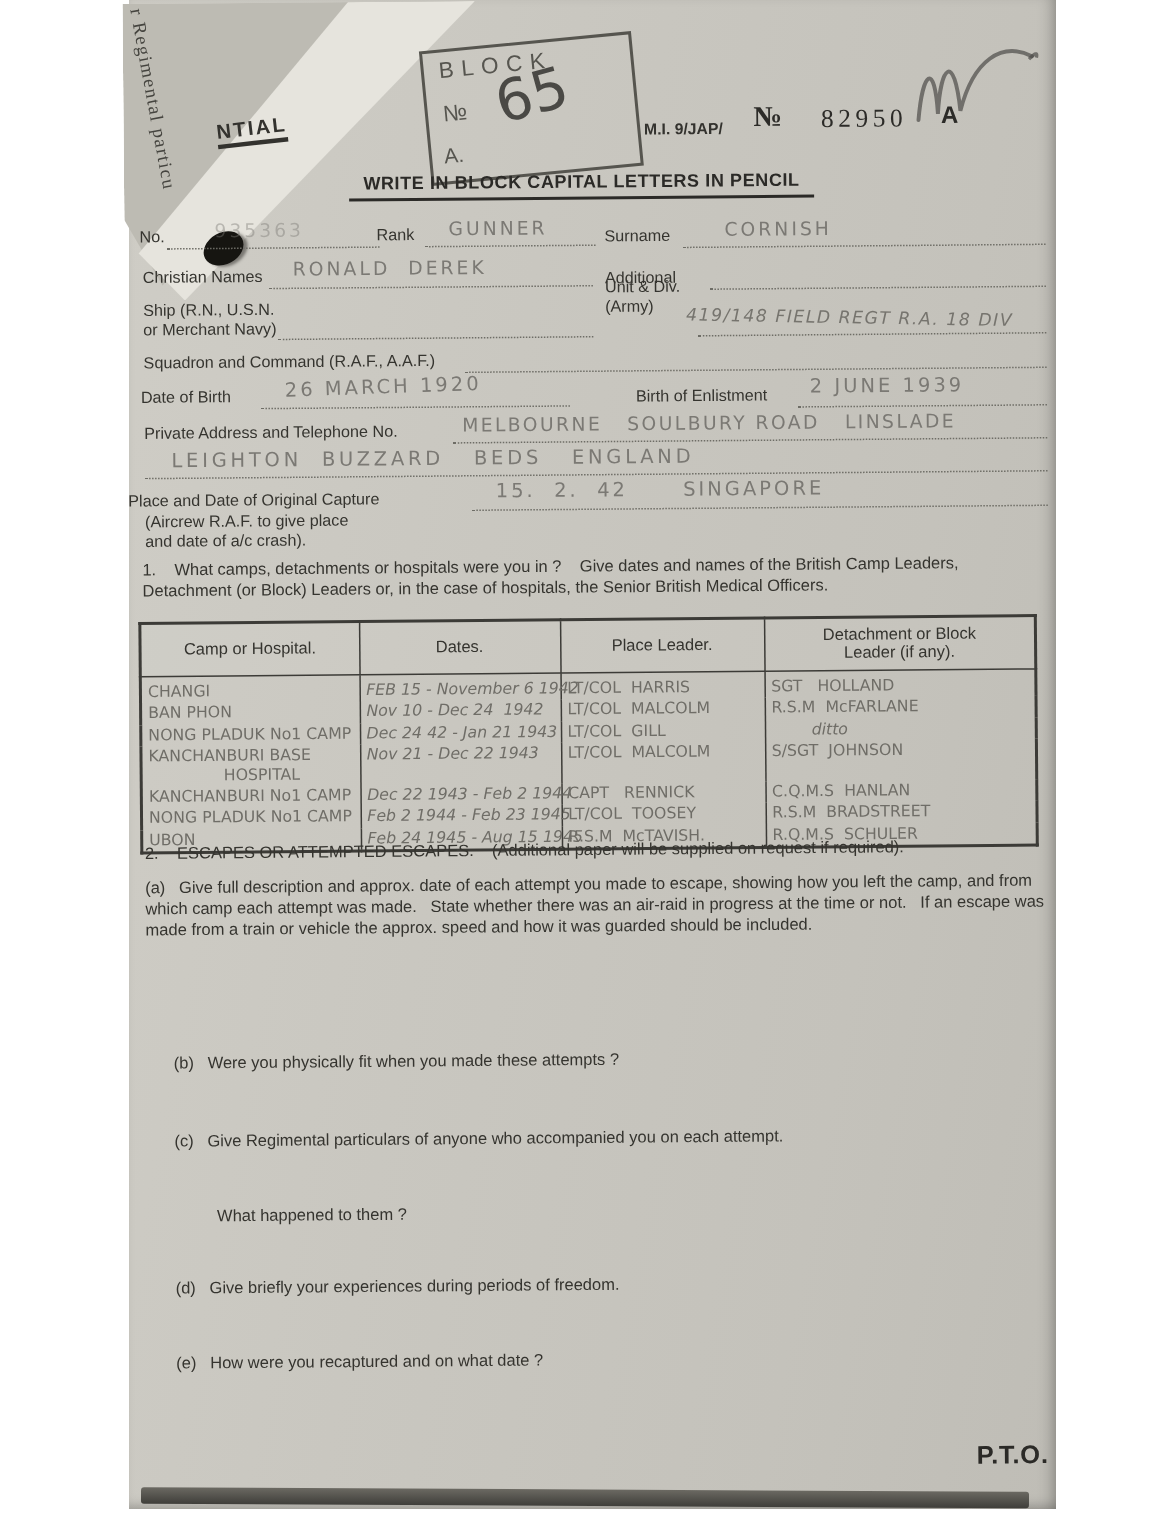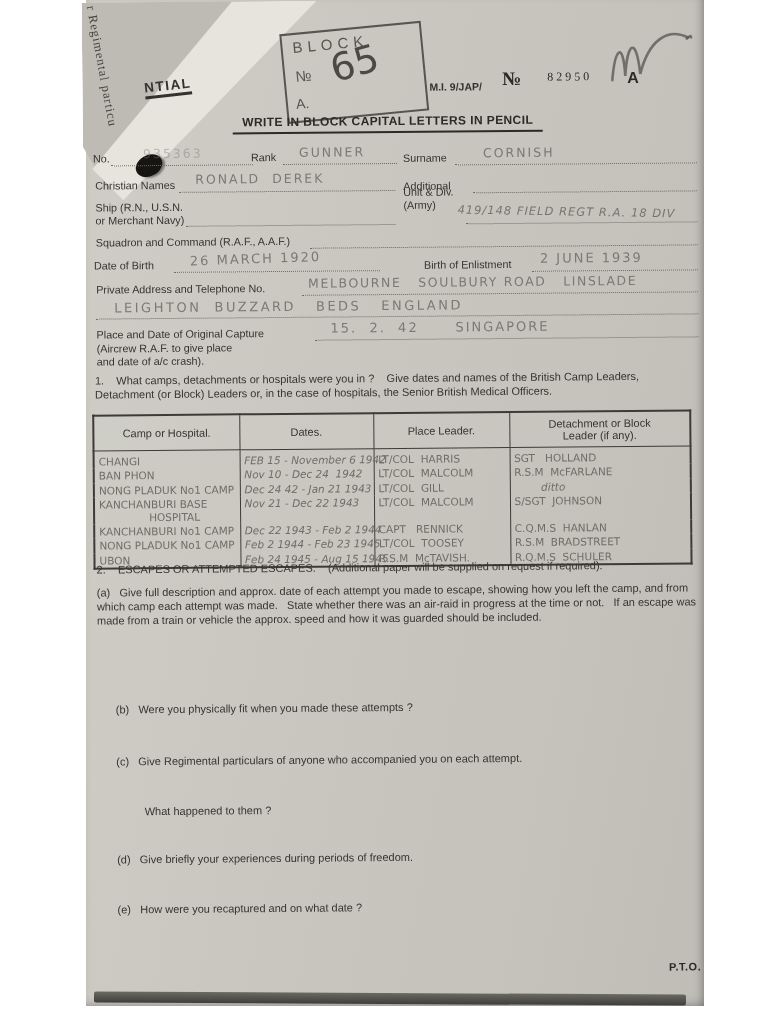--- a/index.html
+++ b/index.html
@@ -30,34 +30,34 @@
       transform:rotate(-5deg);color:#56554f;}
   .stamp .s1{position:absolute;left:10px;top:4px;font-size:15px;letter-spacing:5px;}
   .stamp .s2{position:absolute;left:10px;top:33px;font-size:15px;}
   .stamp .s3{position:absolute;left:8px;top:61px;font-size:14px;}
   .stamp .snum{position:absolute;left:46px;top:12px;font-size:38px;color:#4a4945;
       font-family:"DejaVu Sans",sans-serif;transform:rotate(-10deg);}
   .mi9{position:absolute;left:347px;top:81px;font-size:10.5px;font-weight:bold;color:#33322e;}
   .bigno{position:absolute;left:420px;top:69px;font-family:"Liberation Serif",serif;
       font-weight:bold;font-size:19px;color:#2c2b28;}
   .serial{position:absolute;left:465px;top:71px;font-family:"Liberation Serif",serif;
-      font-size:12px;letter-spacing:3px;color:#2c2b28;}
+      font-size:17px;letter-spacing:3px;color:#2c2b28;}
   .serlet{position:absolute;left:545px;top:71px;font-size:16px;font-weight:bold;color:#2c2b28;}
   .title{position:absolute;left:150px;top:114px;width:310px;text-align:center;font-weight:bold;
       font-size:12px;letter-spacing:.4px;border-bottom:2.5px solid #2b2a27;padding-bottom:3px;color:#2b2a27;}
   table.camps{position:absolute;left:7px;top:412px;width:597px;border-collapse:collapse;
       table-layout:fixed;border:2px solid #3c3b37;}
   table.camps th{border:1.5px solid #3c3b37;font-weight:normal;font-size:11px;color:#35342f;
       text-align:center;padding:5px 3px;white-space:pre-line;vertical-align:middle;background:rgba(255,255,255,.04);}
   table.camps td{border-left:1.5px solid #3c3b37;border-right:1.5px solid #3c3b37;
       font-family:"DejaVu Sans",sans-serif;font-size:10.5px;line-height:12.4px;color:#6f6d67;
       padding:1px 4px;vertical-align:top;white-space:pre;}
   table.camps tr.first td{padding-top:4px;}
   td.dcell{font-style:italic;}
-  .pto{position:absolute;left:579px;top:963px;font-weight:bold;font-size:11px;color:#2b2a27;letter-spacing:.5px;}
+  .pto{position:absolute;left:561px;top:963px;font-weight:bold;font-size:17px;color:#2b2a27;letter-spacing:.5px;}
   .botstrip{position:absolute;left:8px;bottom:2px;width:592px;height:11px;
       background:linear-gradient(#6b6962,#3f3e3a);border-radius:2px;transform:rotate(.3deg);}
   .squiggle{position:absolute;left:520px;top:24px;}
 </style>
 </head>
 <body>
 
 <div id="stage">
   <div id="paper">
     <div id="content">
@@ -119,21 +119,21 @@
       <div class="lbl" style="left:340px;top:259px;">Birth of Enlistment</div>
       <div class="dot" style="left:448px;top:272px;width:166px;"></div>
       <div class="hw" style="left:456px;top:252px;font-size:13px;">2 JUNE 1939</div>
 
       <div class="lbl" style="left:12px;top:281px;">Private Address and Telephone No.</div>
       <div class="dot" style="left:218px;top:294px;width:396px;"></div>
       <div class="hw" style="left:224px;top:275px;letter-spacing:1.6px;">MELBOURNE   SOULBURY ROAD   LINSLADE</div>
       <div class="dot" style="left:12px;top:316px;width:602px;"></div>
       <div class="hw" style="left:30px;top:298px;font-size:13px;letter-spacing:2.5px;">LEIGHTON  BUZZARD   BEDS   ENGLAND</div>
 
-      <div class="lbl" style="left:12px;top:326px;">Place and Date of Original Capture</div>
+      <div class="lbl" style="left:1px;top:326px;">Place and Date of Original Capture</div>
       <div class="dot" style="left:230px;top:339px;width:384px;"></div>
       <div class="hw" style="left:246px;top:320px;font-size:13px;">15.  2.  42      SINGAPORE</div>
       <div class="lbl" style="left:12px;top:340px;">(Aircrew R.A.F. to give place
 and date of a/c crash).</div>
 
       <div class="para" style="left:10px;top:371px;width:606px;">1.    What camps, detachments or hospitals were you in ?    Give dates and names of the British Camp Leaders, Detachment (or Block) Leaders or, in the case of hospitals, the Senior British Medical Officers.</div>
 
       <table class="camps">
         <colgroup>
             <col style="width:146px">

